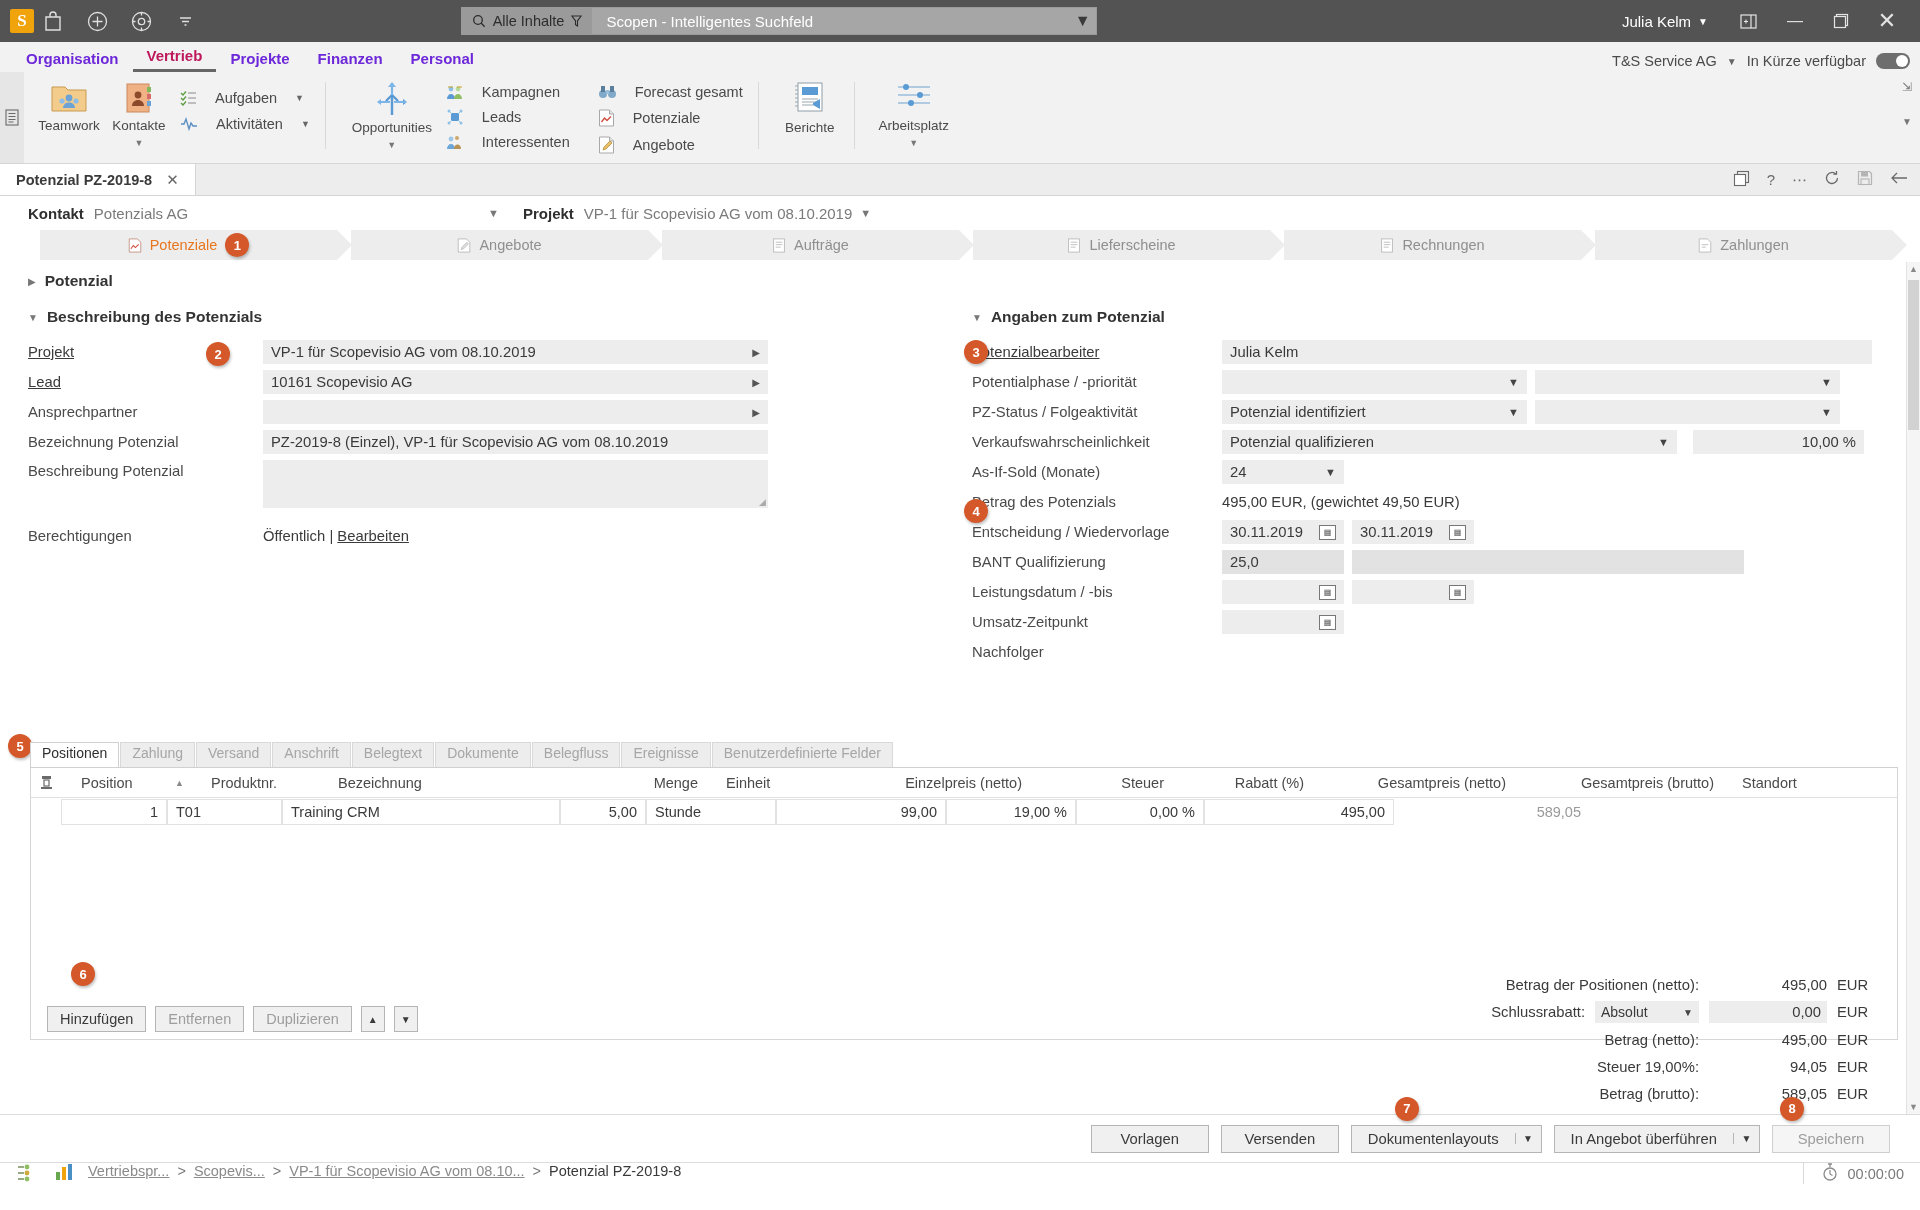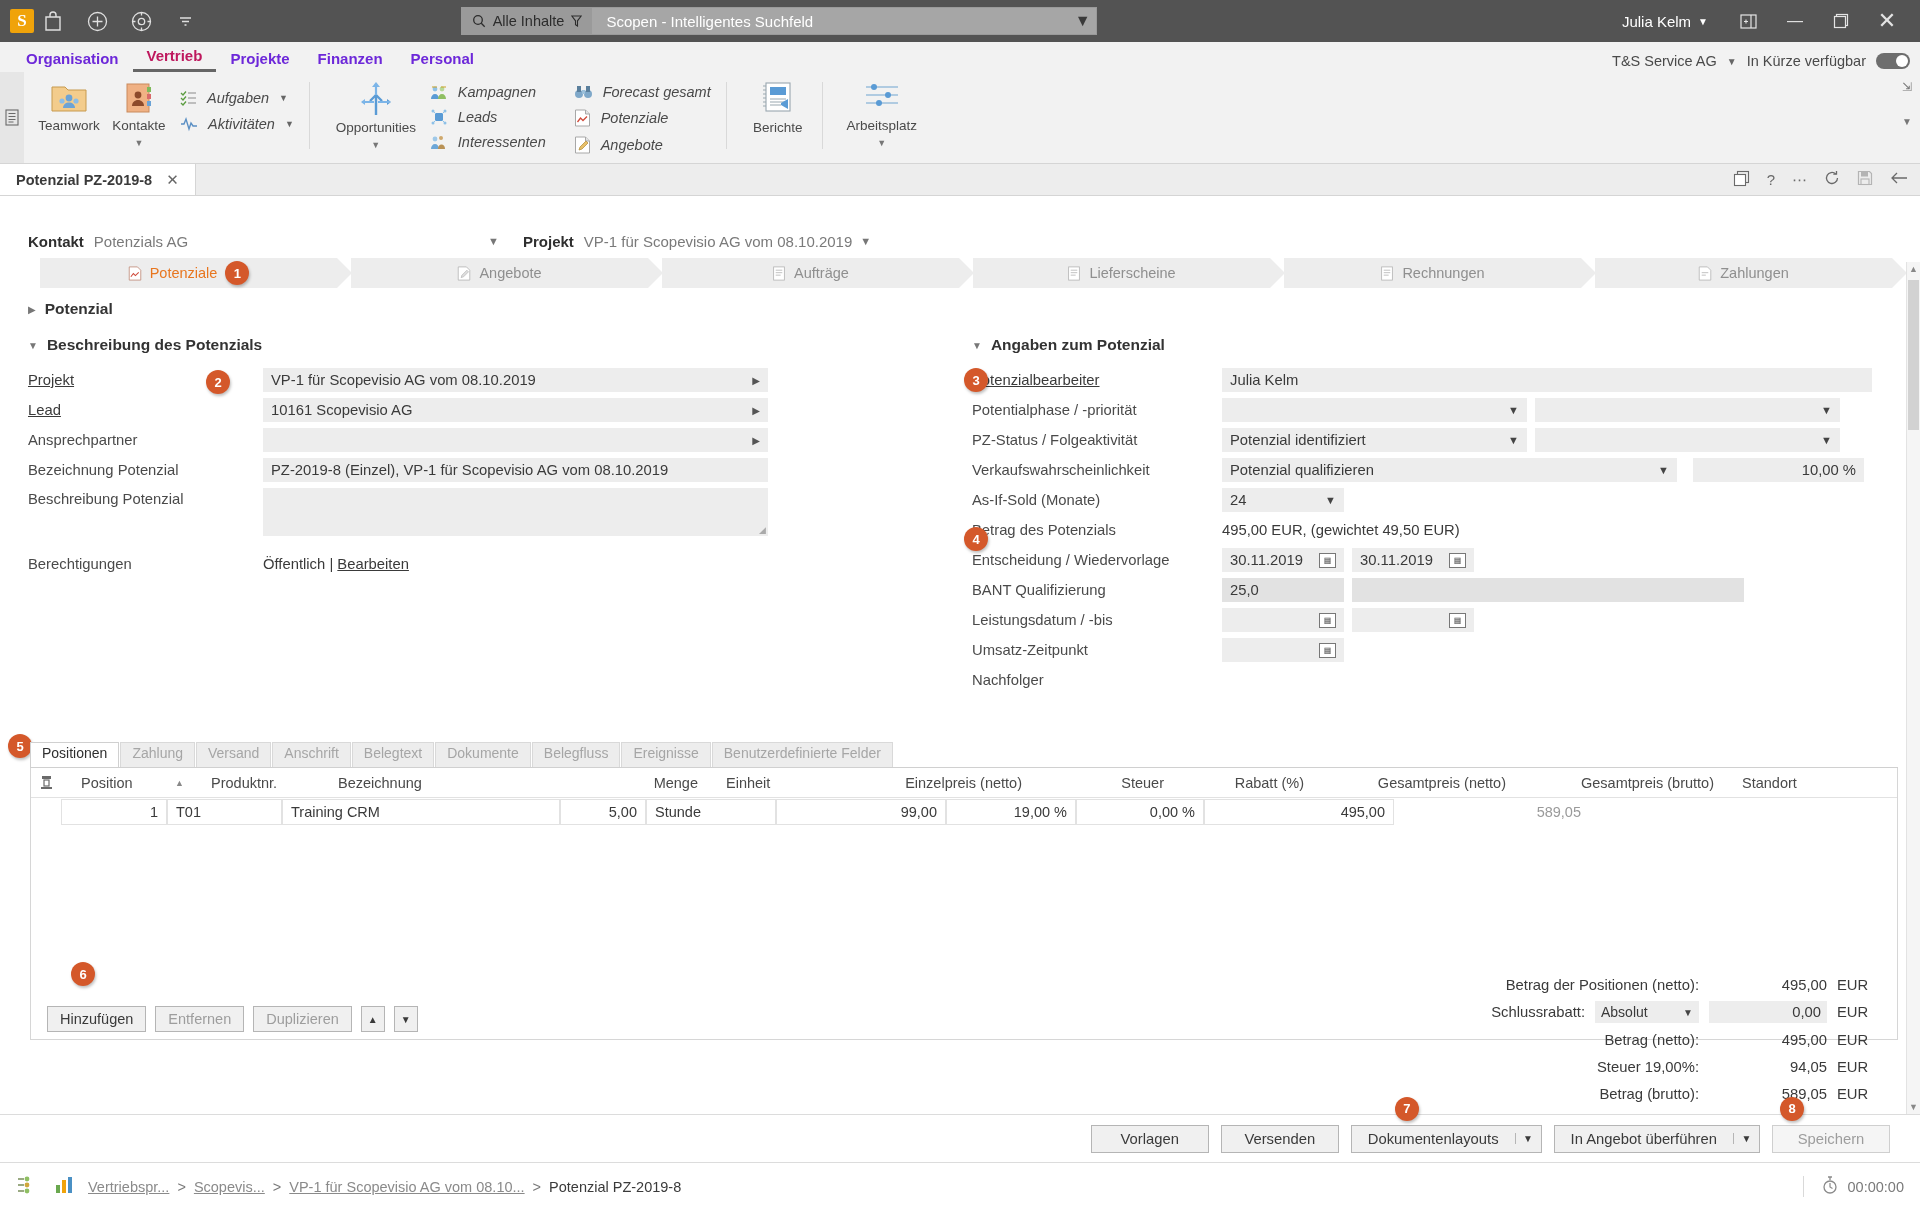--- a/index.html
+++ b/index.html
@@ -57,34 +57,34 @@
     height:92px; background:#f2f2f2; border-bottom:1px solid #d5d5d5;
     display:flex; align-items:stretch; position:relative;
   }
   .rib-left-rail{ width:24px; background:#e6e6e6; display:flex;align-items:center;justify-content:center;}
   .rgroup{ display:flex; align-items:flex-start; padding:6px 10px 0; position:relative;}
   .rgroup.sep::after{ content:""; position:absolute; right:0; top:10px; bottom:14px; width:1px; background:#d9d9d9;}
   .bigbtn{ width:70px; display:flex;flex-direction:column;align-items:center;gap:3px;padding-top:3px;}
   .bigbtn .lbl{ font-size:13.5px;color:#4a4a4a;}
   .bigbtn .carr{ font-size:9px;color:#777;margin-top:2px;}
   .smallcol{ display:flex;flex-direction:column;gap:6px;padding-top:10px;}
-  .smallbtn{ display:flex;align-items:center;gap:10px;font-size:14.5px;color:#4a4a4a;padding:2px 6px;font-style:italic;}
+  .smallbtn{ display:flex;align-items:center;gap:18px;font-size:14.5px;color:#4a4a4a;padding:2px 6px;}
   .rib-collapse{ position:absolute; right:8px; top:8px; display:flex;flex-direction:column;align-items:center;gap:22px;color:#777;}
 
   
   .doctabs{ height:32px; background:#ededed; border-bottom:1px solid #d5d5d5; display:flex; align-items:stretch; position:relative;}
   .doctab{
     display:flex;align-items:center;gap:14px;padding:0 16px;background:#ffffff;
     border-right:1px solid #d5d5d5; font-size:14.5px;color:#3a3a3a; font-weight:bold;
   }
   .doctab .x{ font-size:15px;color:#666;font-weight:normal;}
   .doctab-right{ position:absolute; right:12px; top:0; height:100%; display:flex;align-items:center;gap:17px;color:#6a6a6a;font-size:15px;}
 
   
-  .ctxrow{ height:34px; display:flex; align-items:center; padding:0 0 0 28px; font-size:15px;margin-top:28px;}
+  .ctxrow{ height:34px; display:flex; align-items:center; padding:0 0 0 28px; font-size:15px;}
   .ctxrow .k{ font-weight:bold;color:#2f2f2f;}
   .ctxrow .v{ color:#7a7a7a; margin-left:10px;}
   .ctxrow .cv{ color:#777; margin-left:8px; font-size:11px;}
 
   
   .process{ margin:0 28px 0 40px; height:30px; display:flex; }
   .pstep{
     flex:1; position:relative; background:#ededed; display:flex; align-items:center;
     justify-content:center; gap:8px; font-size:14.5px; color:#8f8f8f; margin-right:14px;
   }
@@ -151,21 +151,21 @@
   .valbox{ background:#ededed; height:22px; display:flex; align-items:center; justify-content:flex-end; padding:0 6px; width:112px;}
 
   
   .footbar{ position:absolute; left:0; right:0; bottom:48px; height:48px; border-top:1px solid #dcdcdc; display:flex; align-items:center; justify-content:flex-end; padding-right:30px; gap:12px;}
   .fbtn{ background:#f0f0f0;border:1px solid #b5b5b5;height:28px;display:flex;align-items:center;justify-content:center;font-size:14.8px;color:#3a3a3a;padding:0 14px;min-width:118px;}
   .fbtn.dis{ color:#9d9d9d;}
   .fbtn.split{ padding:0; min-width:0; display:flex;}
   .fbtn.split .t{ padding:0 16px; display:flex;align-items:center;height:100%;}
   .fbtn.split .c{ width:26px;border-left:1px solid #b5b5b5;display:flex;align-items:center;justify-content:center;font-size:10px;}
 
-  .statusbar{ position:absolute; left:0; right:0; bottom:0; height:48px; border-top:1px solid #dcdcdc; display:flex; align-items:center; padding:0 16px; font-size:14.5px; color:#7a7a7a;}
+  .statusbar{ position:absolute; left:0; right:0; bottom:0; height:48px; border-top:1px solid #dcdcdc; display:flex; align-items:flex-start; padding:0 16px; font-size:14.5px; color:#7a7a7a;}
   .crumbs{ display:flex; align-items:center; gap:8px; margin-left:14px;}
   .crumbs a{ color:#8a8a8a; text-decoration:underline;}
   .crumbs .cur{ color:#3a3a3a;}
   .status-right{ margin-left:auto; display:flex;align-items:center;gap:10px; border-left:1px solid #d9d9d9; padding-left:18px;}
   .scrollv{ position:absolute; right:0; top:262px; bottom:96px; width:14px; background:#f5f5f5; border-left:1px solid #e3e3e3;}
   .scrollv .thumb{ position:absolute; top:0; left:1px; width:11px; height:150px; background:#d2d2d2;}
   .scrollv .ar{ position:absolute; left:2px; font-size:9px; color:#888;}
 </style>
 </head>
 <body>

